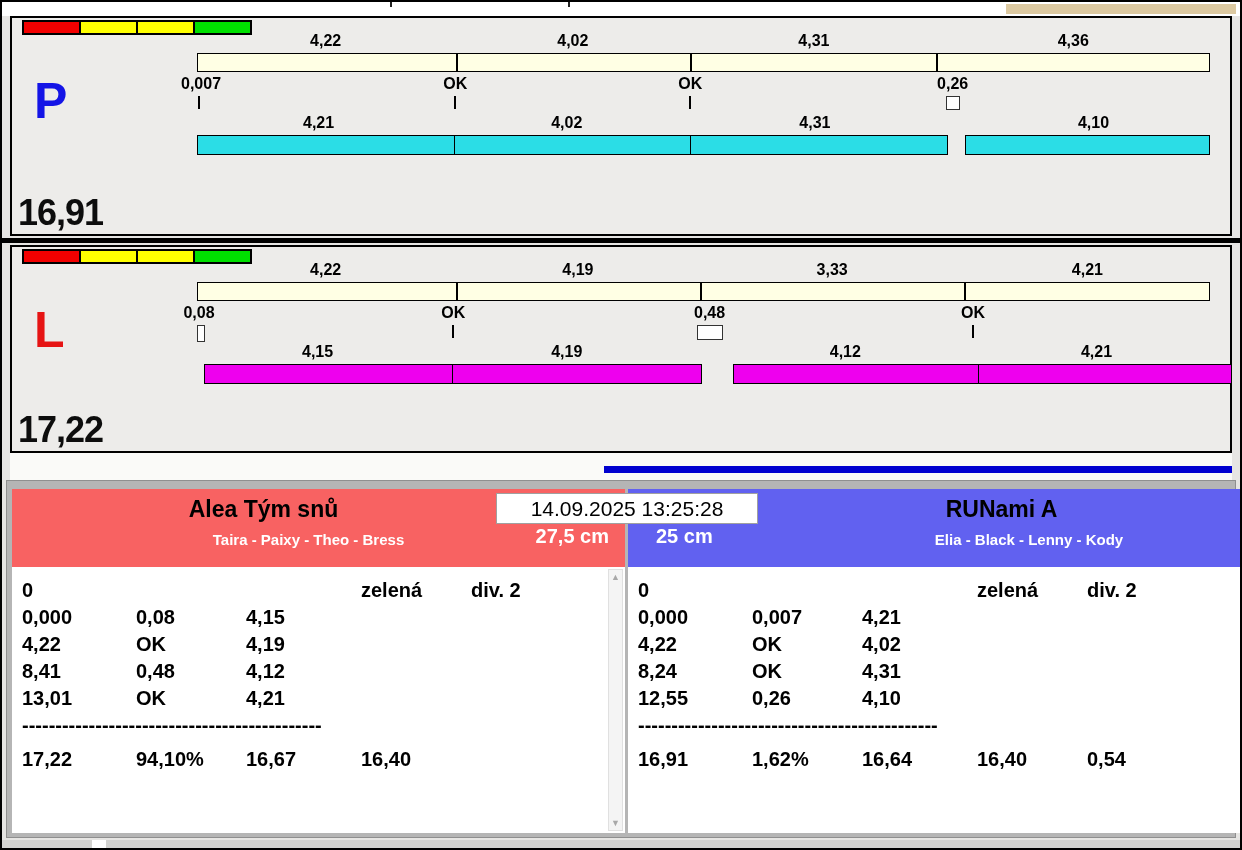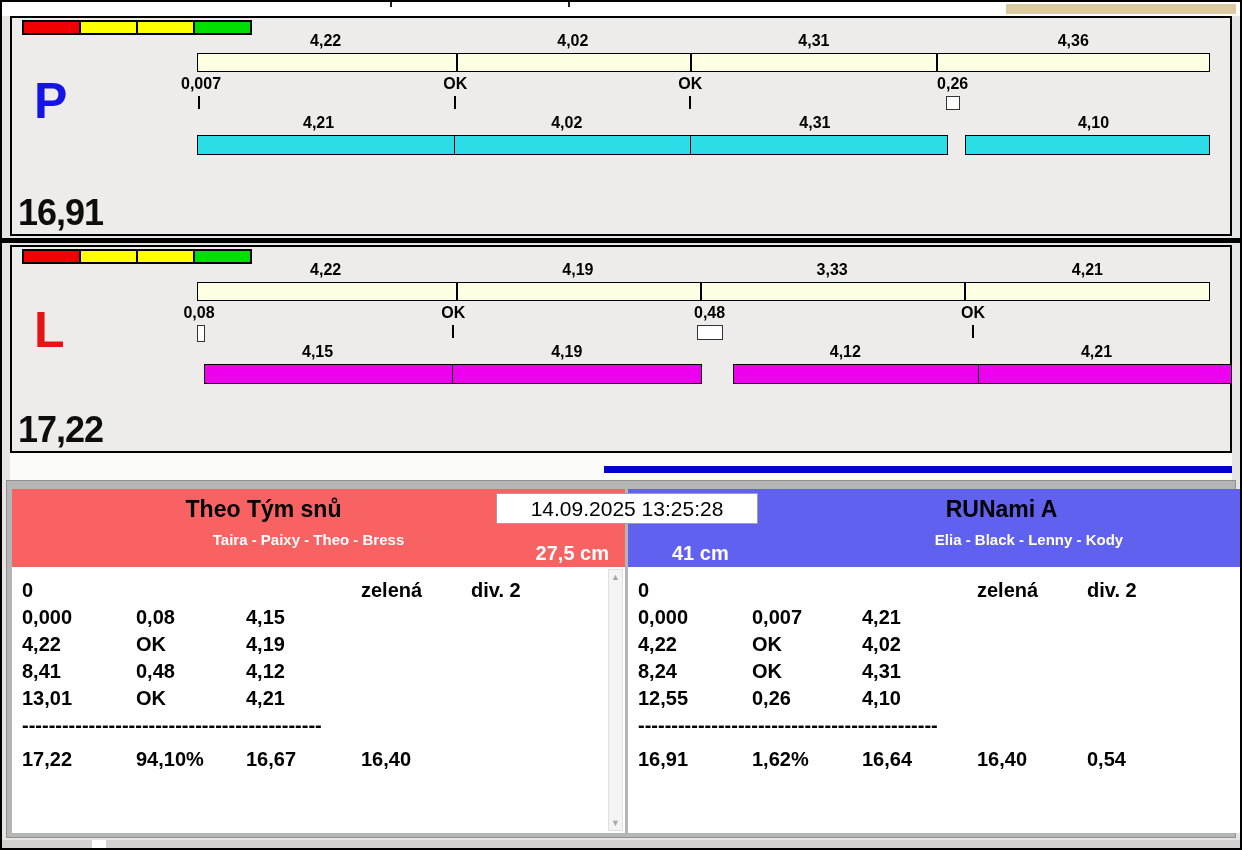--- a/index.html
+++ b/index.html
@@ -49,21 +49,21 @@
   .team-left  { left:5px;   width:613px; }
   .team-right { left:621px; width:667px; }
 
   .team-header { position:relative; height:78px; }
   .team-name { font-size:23px; font-weight:bold; text-align:center; padding-top:7px; color:#000; }
   .team-left  .team-name { padding-right:110px; }
   .team-right .team-name { padding-left:80px; }
   .team-sub  { margin-top:8px; font-size:15px; font-weight:bold; text-align:center; color:#fff; }
   .team-left  .team-sub { padding-right:20px; }
   .team-right .team-sub { padding-left:135px; }
-  .height-label { position:absolute; bottom:2px; font-size:20px; font-weight:bold; color:#fff;margin-left:16px; }
+  .height-label { position:absolute; bottom:19px; font-size:20px; font-weight:bold; color:#fff; }
   .team-left  .height-label { right:16px; }
   .team-right .height-label { left:28px; }
 
   .team-body { position:absolute; left:0; right:0; top:78px; bottom:0; background:#fff;
                padding-top:10px; overflow:hidden; }
   .trow { display:grid; grid-template-columns:114px 110px 115px 110px 1fr;
           padding-left:10px; line-height:27px; font-size:20px; font-weight:bold; color:#000; }
   .trow span { white-space:nowrap; }
   .seprow span { grid-column:1/6; }
   .sumrow { margin-top:7px; }
@@ -199,21 +199,21 @@
   <div class="blue-strip">
     <div class="blue-line" style="background: rgb(0, 0, 207);"></div>
   </div>
 
   <div class="bottom-panel">
 
     <div class="datetime-box">14.09.2025 13:25:28</div>
 
     <div class="team team-left">
       <div class="team-header" style="background: rgb(248, 98, 98);">
-        <div class="team-name">Theo Tým snů</div>
+        <div class="team-name">Alea Tým snů</div>
         <div class="team-sub">Taira - Paixy - Theo - Bress</div>
         <div class="height-label">27,5 cm</div>
       </div>
       <div class="team-body">
         <div class="trow">
           <span>0</span>
           <span></span>
           <span></span>
           <span>zelená</span>
           <span>div. 2</span>
@@ -260,21 +260,21 @@
           <div class="ar ar-up">▲</div>
           <div class="ar ar-down">▼</div>
         </div>
       </div>
     </div>
 
     <div class="team team-right">
       <div class="team-header" style="background: rgb(97, 97, 240);">
         <div class="team-name">RUNami A</div>
         <div class="team-sub">Elia - Black - Lenny - Kody</div>
-        <div class="height-label">41 cm</div>
+        <div class="height-label">25 cm</div>
       </div>
       <div class="team-body">
         <div class="trow">
           <span>0</span>
           <span></span>
           <span></span>
           <span>zelená</span>
           <span>div. 2</span>
         </div>
         <div class="trow">

